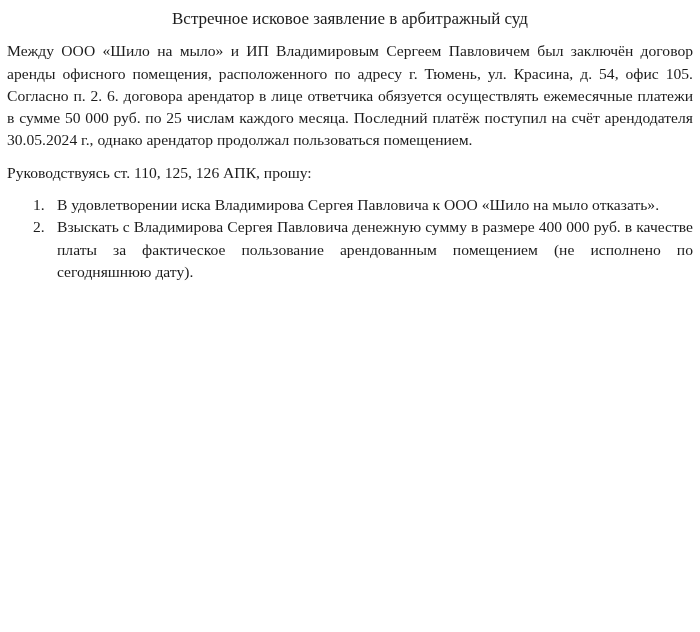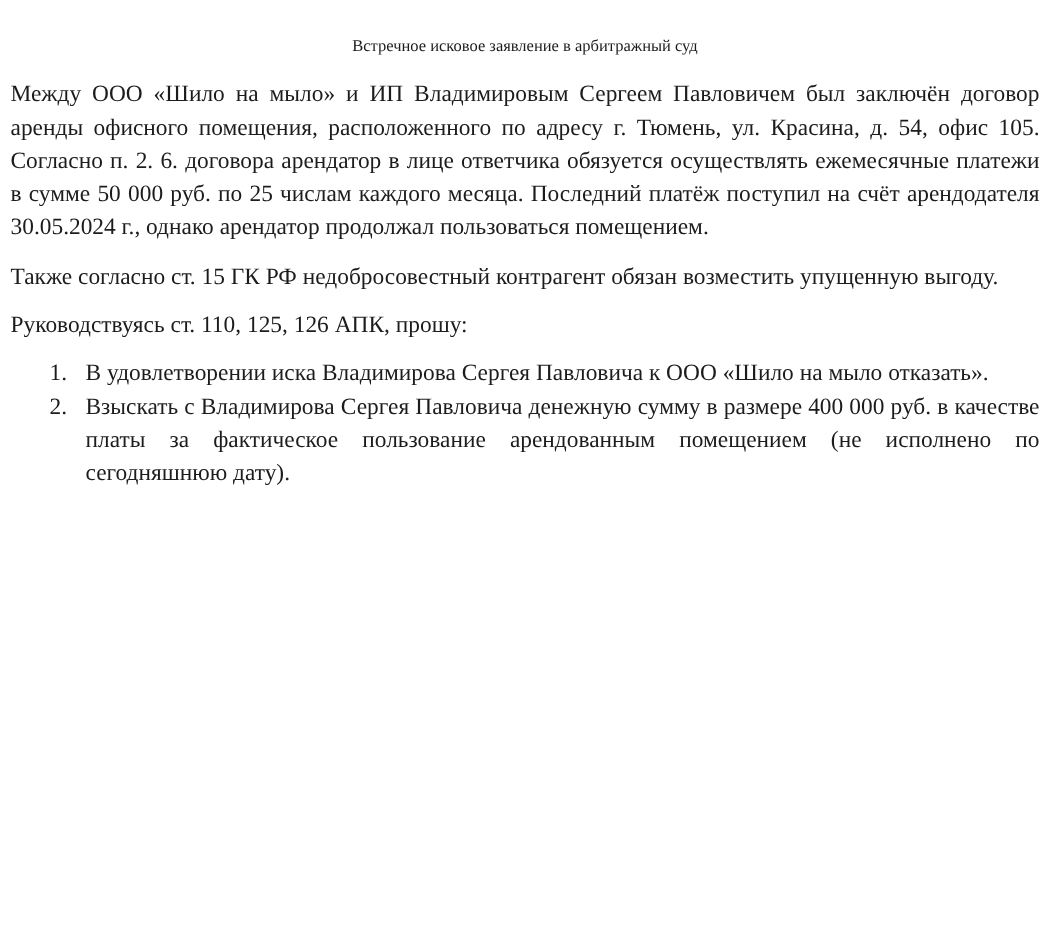--- a/index.html
+++ b/index.html
@@ -18,23 +18,23 @@
     height: 632px;
     padding: 4px 7px 0 7px;
     font-family: "Liberation Serif", "DejaVu Serif", serif;
     font-size: 15.6px;
     line-height: 22.3px;
     color: #1c1c1c;
     background: #ffffff;
   }
   .doc-title {
     text-align: center;
-    margin: 16px 0 10px 0;
+    margin: 4px 0 10px 0;
     font-weight: normal;
-    font-size: 11px;
+    font-size: 17px;
   }
   .page p {
     margin: 10px 0 0 0;
     text-align: justify;
   }
   .petition-list {
     margin: 10px 0 0 0;
   }
   .petition-item {
     display: flex;
@@ -55,21 +55,20 @@
 <div class="page">
 
   <div class="doc-title">Встречное исковое заявление в арбитражный суд</div>
 
 
   <p>Между ООО «Шило на мыло» и ИП Владимировым Сергеем Павловичем был заключён договор аренды офисного помещения, расположенного по адресу г. Тюмень, ул. Красина, д. 54, офис 105. Согласно п. 2. 6. договора арендатор в лице ответчика обязуется осуществлять ежемесячные платежи в сумме 50 000 руб. по 25 числам каждого месяца. Последний платёж поступил на счёт арендодателя 30.05.2024 г., однако арендатор продолжал пользоваться помещением.</p>
 
 
 
 
-  <p>Также согласно ст. 15 ГК РФ недобросовестный контрагент обязан возместить упущенную выгоду.</p>
 
   <p>Руководствуясь ст. 110, 125, 126 АПК, прошу:</p>
 
   <div class="petition-list">
 
     <div class="petition-item">
       <span class="num">1.</span>
       <span class="text">В удовлетворении иска Владимирова Сергея Павловича к ООО «Шило на мыло отказать».</span>
     </div>
 

